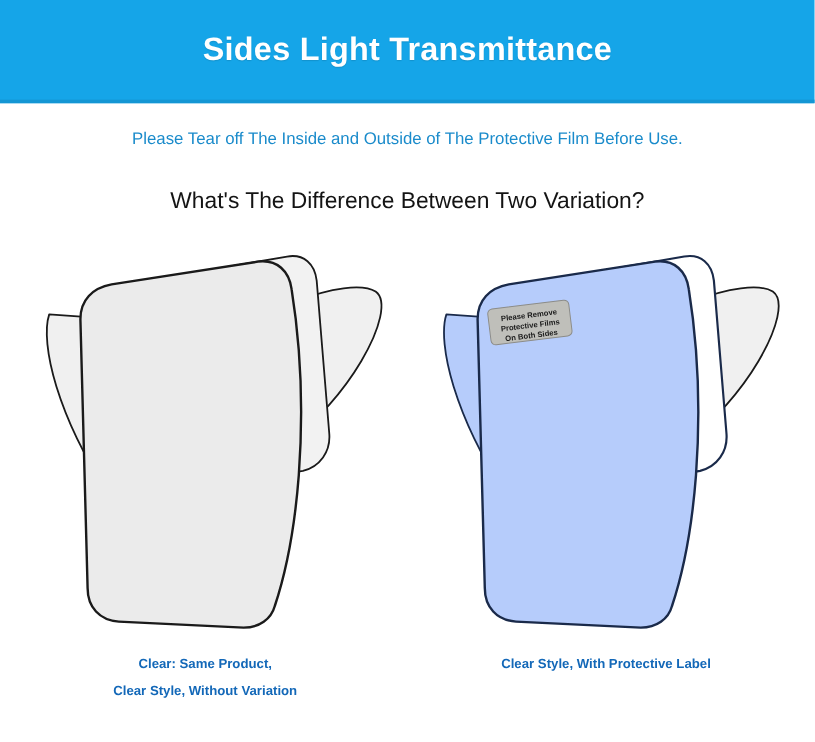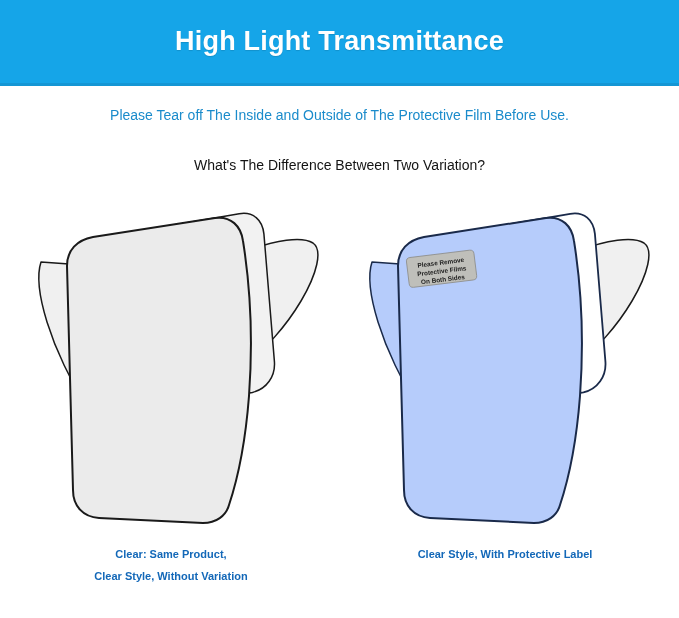--- a/index.html
+++ b/index.html
@@ -58,21 +58,21 @@
     font-weight: normal;
     white-space: nowrap;
   }
   #question {
     position: absolute;
     left: 0;
     top: 157px;
     width: 679px;
     text-align: center;
     color: #141414;
-    font-size: 14px;
+    font-size: 19px;
     font-weight: normal;
     white-space: nowrap;
   }
 
   
   #illustrations {
     position: absolute;
     left: 0;
     top: 196px;
     width: 679px;
@@ -102,21 +102,21 @@
   #caption-clear { left: 16px; }
   #caption-film  { left: 350px; }
   .caption-line { display: block; }
 </style>
 </head>
 <body>
 
 <div id="page">
 
   <div id="header-band">
-    <div id="header-title">High Light Transmittance</div>
+    <div id="header-title">Sides Light Transmittance</div>
   </div>
 
   <div id="subtitle">Please Tear off The Inside and Outside of The Protective Film Before Use.</div>
 
   <div id="question">What's The Difference Between Two Variation?</div>
 
   <div id="illustrations">
 
     <div class="product-figure" id="figure-clear">
       <svg viewBox="0 0 320 330" xmlns="http://www.w3.org/2000/svg">

